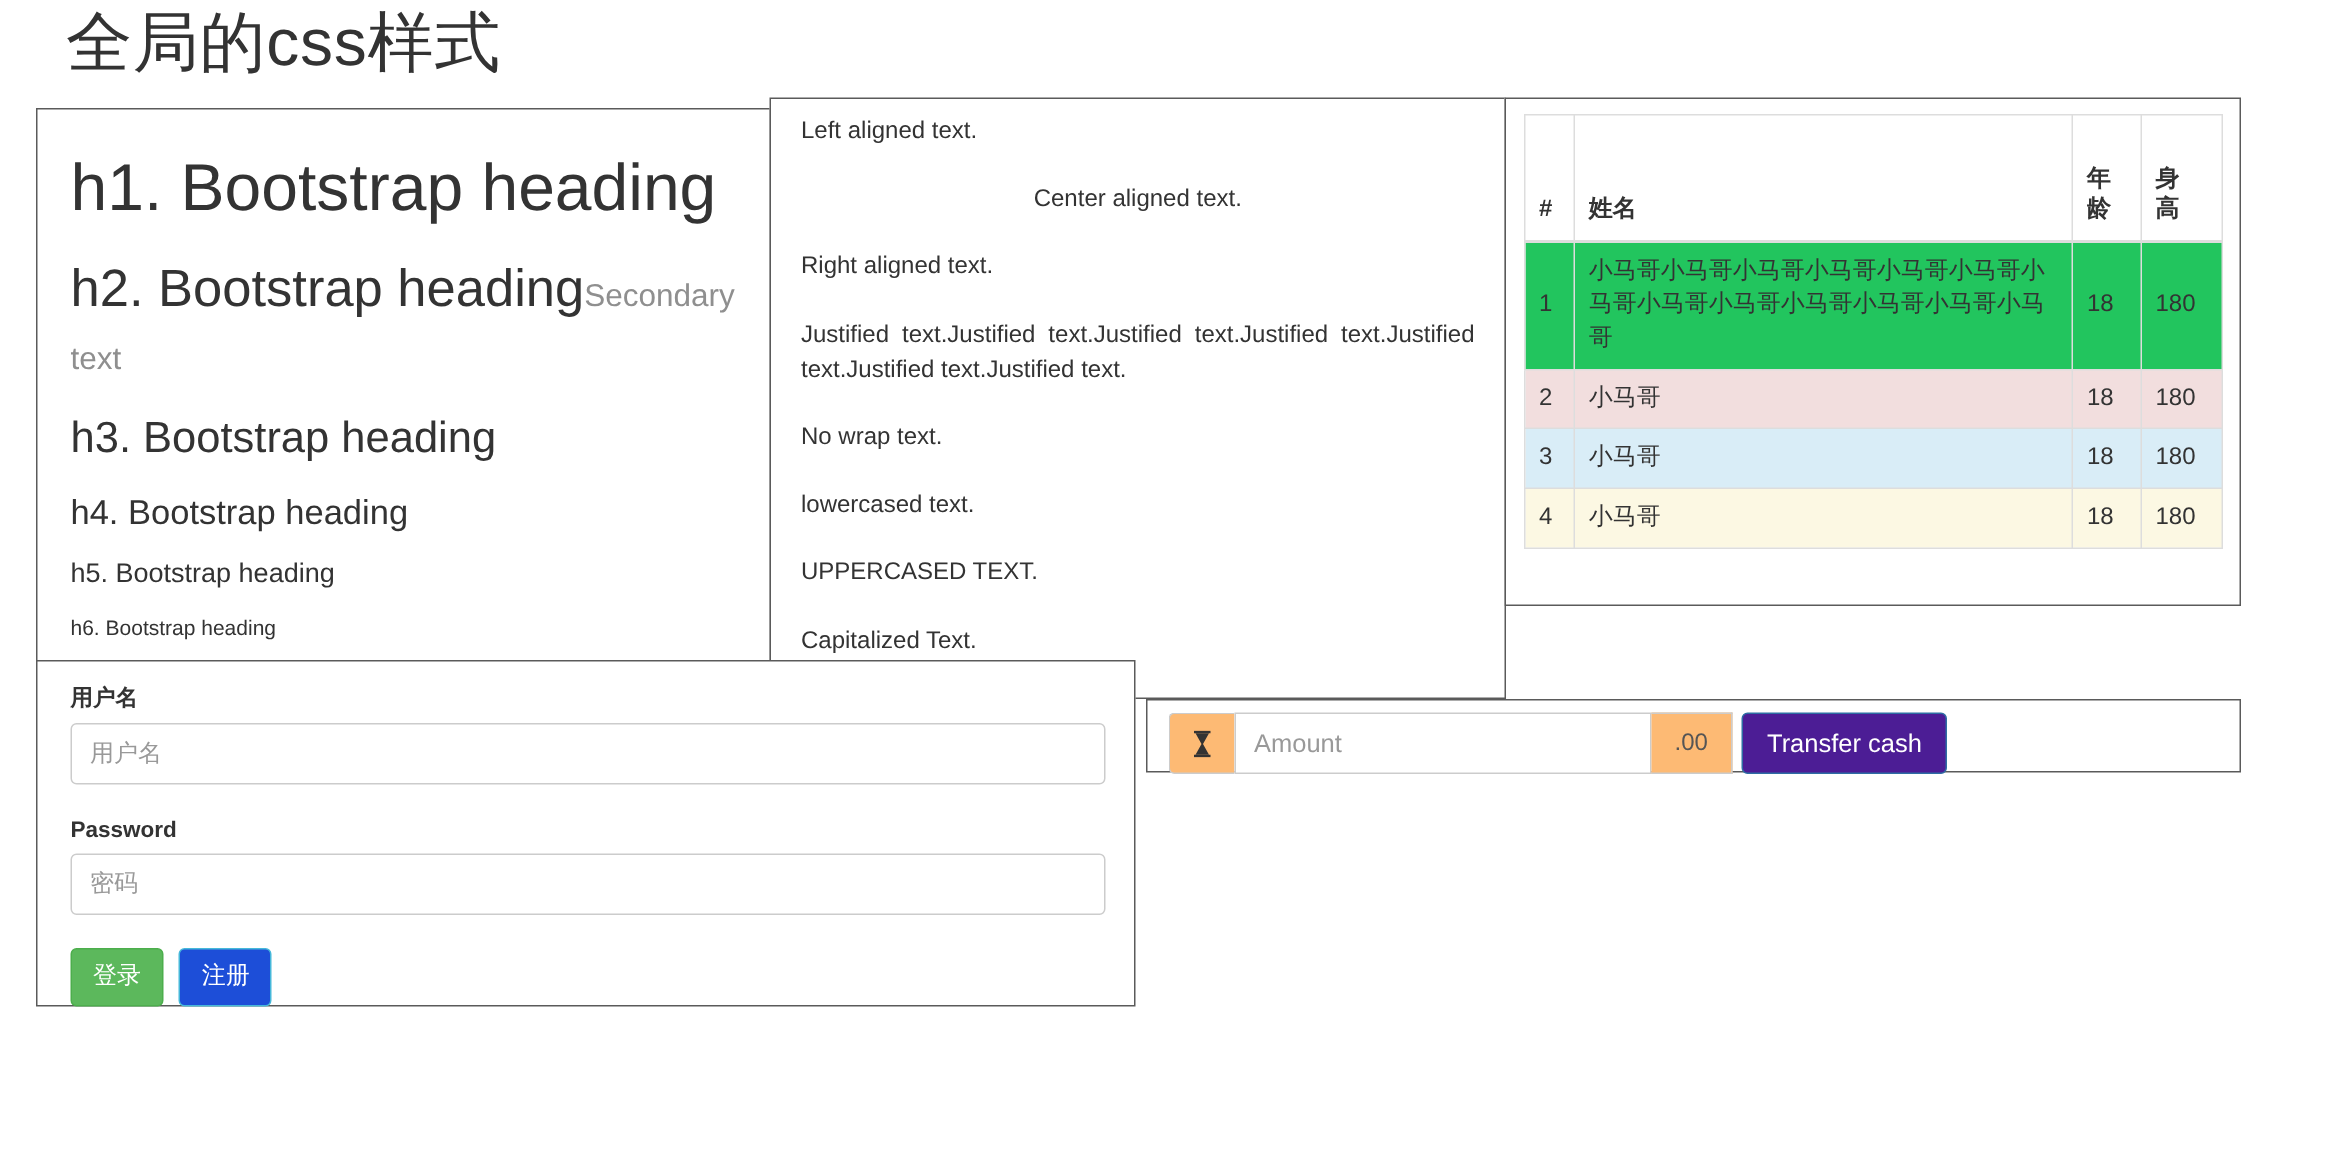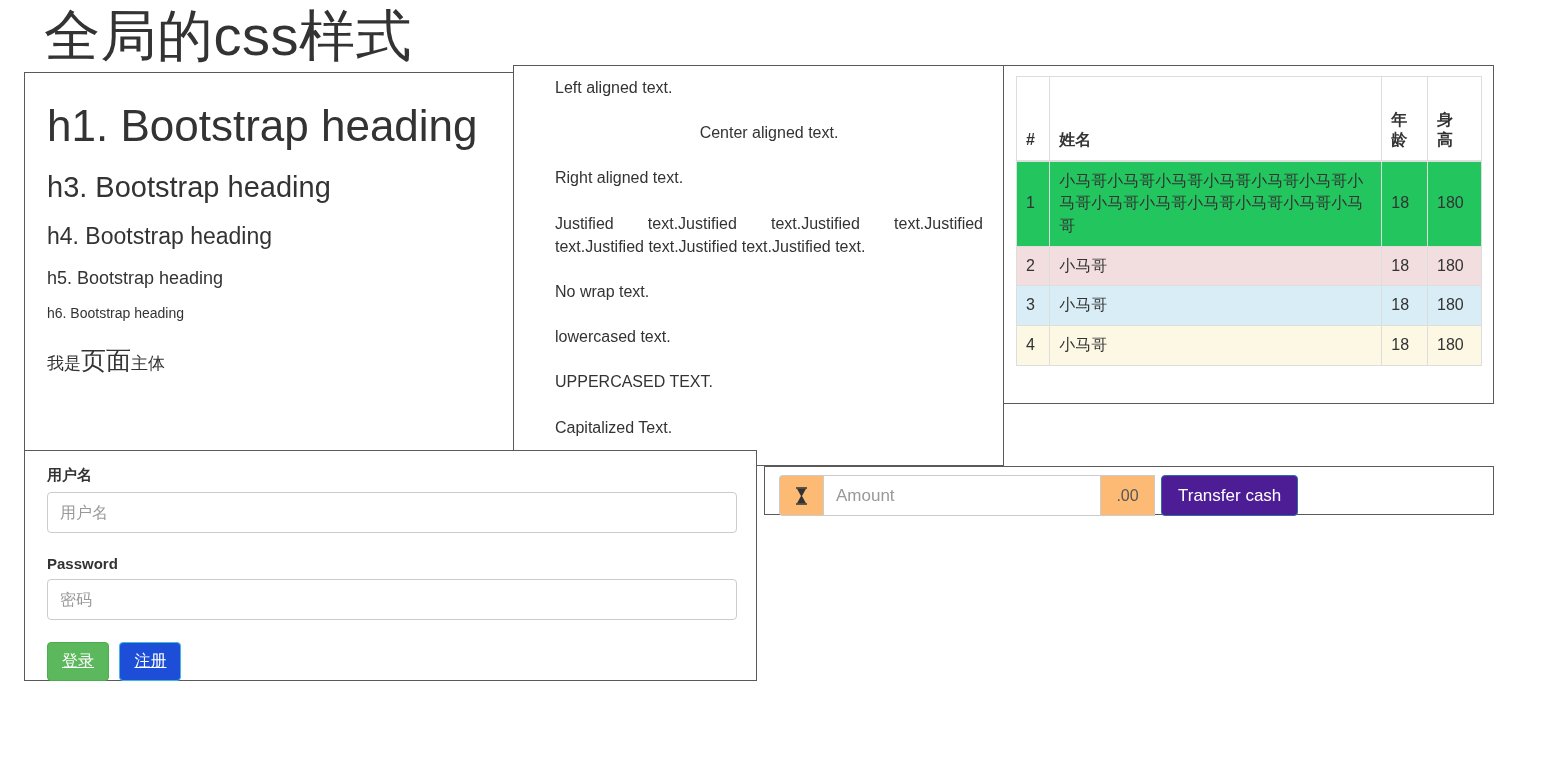--- a/index.html
+++ b/index.html
@@ -10,36 +10,36 @@
     font-family: "Liberation Sans", sans-serif;
     color: #333;
     overflow: hidden;
   }
   #page { position: relative; width: 1554px; height: 774px; }
 
   
   .page-title {
     position: absolute;
     left: 44px; top: 4px;
-    font-size: 56px;
+    font-size: 44px;
     font-weight: normal;
     line-height: 1.15;
     color: #333;
     margin: 0;
     letter-spacing: 0.5px;
   }
 
   
   .col-box {
     position: absolute;
     border: 1px solid #5a5a5a;
     background: #fff;
   }
   #col-typography { left: 24px; top: 72px; width: 490px; height: 394px; }
-  #col-align      { left: 513px; top: 65px; width: 491px; height: 401px; padding-left: 21px; }
+  #col-align      { left: 513px; top: 65px; width: 491px; height: 401px; }
   #col-table      { left: 1003px; top: 65px; width: 491px; height: 339px; }
 
   
   .inner-pad { padding: 10px 20px 0 22px; }
   .hd { margin: 0; font-weight: normal; color: #333; }
   .h1x { font-size: 44px; line-height: 1.12; margin: 18px 0 0 0; }
   .h2x { font-size: 35px; line-height: 1.18; margin: 22px 0 0 0; }
   .h3x { font-size: 29px; line-height: 1.2;  margin: 20px 0 0 0; }
   .h4x { font-size: 23px; line-height: 1.2;  margin: 18px 0 0 0; }
   .h5x { font-size: 18px; line-height: 1.2;  margin: 17px 0 0 0; }
@@ -98,21 +98,21 @@
   .col-ht   { width: 52px; text-align: left; }
   .hdr-vert { display: inline-block; width: 1.1em; word-break: break-all; line-height: 1.25; }
   tr.row-success td { background: #22c55e; }
   tr.row-danger  td { background: #f2dede; }
   tr.row-info    td { background: #d9edf7; }
   tr.row-warning td { background: #fcf8e3; }
 
   
   #col-form {
     position: absolute;
-    left: 24px; top: 450px; width: 733px; height: 231px;
+    left: 24px; top: 440px; width: 733px; height: 231px;
     border: 1px solid #5a5a5a;
     background: #fff;
   }
   .form-pad { padding: 12px 20px 0 22px; }
   .form-label {
     display: block;
     font-size: 15px;
     font-weight: bold;
     color: #333;
     margin: 3px 0 7px 0;
@@ -140,21 +140,20 @@
     margin: 0;
     font-size: 16px;
     font-weight: normal;
     line-height: 1.42;
     text-align: center;
     border: 1px solid transparent;
     border-radius: 4px;
     color: #fff;
     cursor: pointer;
     font-family: "Liberation Sans", sans-serif;
-    text-decoration: underline;
   }
   .btn-success { background: #5cb85c; border-color: #4cae4c; }
   .btn-info    { background: #1d4ed8; border-color: #46b8da; text-align: center; }
   .btn-row { margin-top: 22px; }
   .btn-row .btn + .btn { margin-left: 6px; }
 
   #col-input {
     position: absolute;
     left: 764px; top: 466px; width: 730px; height: 49px;
     border: 1px solid #5a5a5a;
@@ -214,20 +213,21 @@
 </head>
 <body>
 
 <div id="page">
 
   <h1 class="page-title">全局的css样式</h1>
 
   <div class="col-box" id="col-typography">
     <div class="inner-pad">
       <p class="hd h1x">h1. Bootstrap heading</p>
+      <p class="hd h2x"><span>h2. Bootstrap heading</span><span class="secondary">Secondary text</span></p>
       <p class="hd h3x">h3. Bootstrap heading</p>
       <p class="hd h4x">h4. Bootstrap heading</p>
       <p class="hd h5x">h5. Bootstrap heading</p>
       <p class="hd h6x">h6. Bootstrap heading</p>
       <p class="lead-line"><span>我是</span><span class="big">页面</span><span>主体</span></p>
     </div>
   </div>
 
   <div class="col-box" id="col-align">
     <div class="align-wrap">

